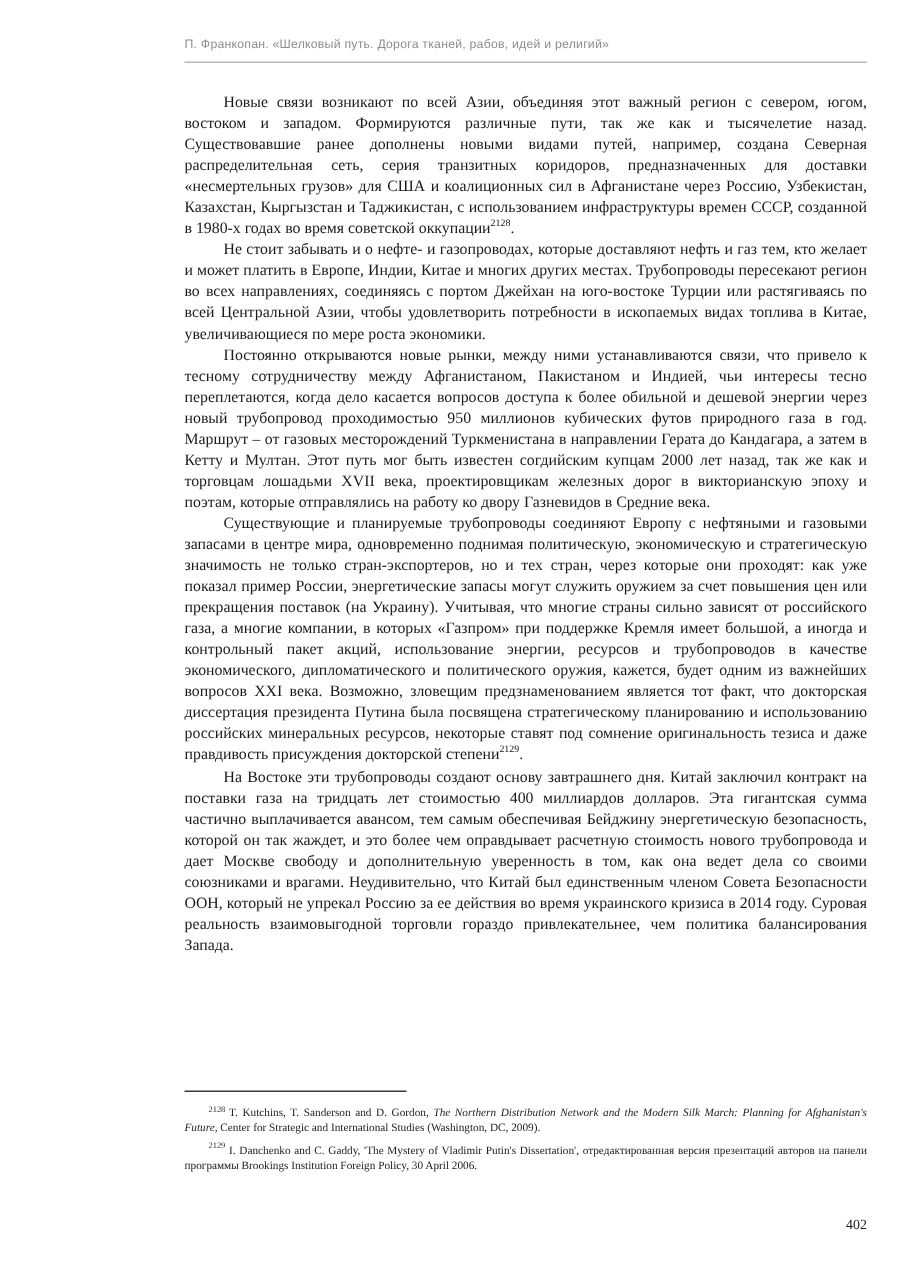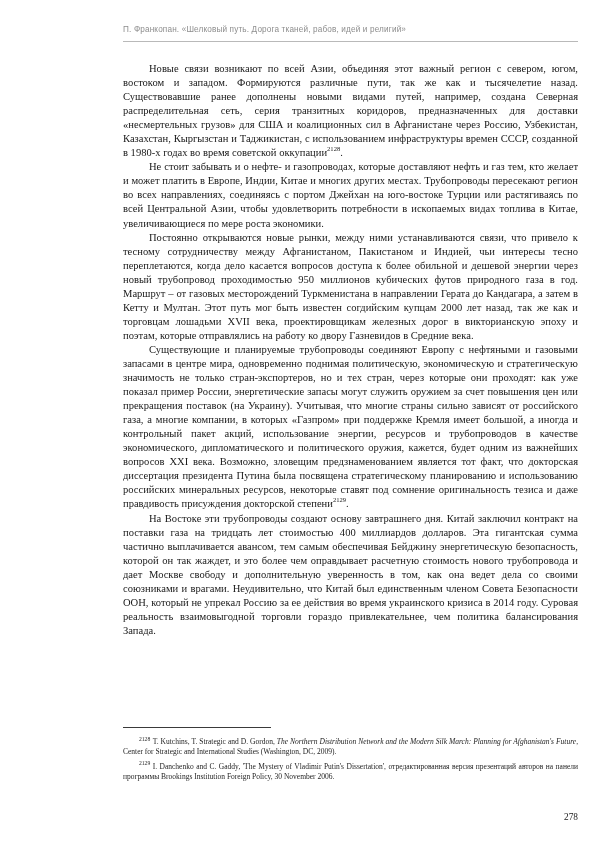--- a/index.html
+++ b/index.html
@@ -115,20 +115,20 @@
 
     <p class="para"><span>Существующие и планируемые трубопроводы соединяют Европу с нефтяными и газовыми запасами в центре мира, одновременно поднимая политическую, экономическую и стратегическую значимость не только стран-экспортеров, но и тех стран, через которые они проходят: как уже показал пример России, энергетические запасы могут служить оружием за счет повышения цен или прекращения поставок (на Украину). Учитывая, что многие страны сильно зависят от российского газа, а многие компании, в которых «Газпром» при поддержке Кремля имеет большой, а иногда и контрольный пакет акций, использование энергии, ресурсов и трубопроводов в качестве экономического, дипломатического и политического оружия, кажется, будет одним из важнейших вопросов XXI века. Возможно, зловещим предзнаменованием является тот факт, что докторская диссертация президента Путина была посвящена стратегическому планированию и использованию российских минеральных ресурсов, некоторые ставят под сомнение оригинальность тезиса и даже правдивость присуждения докторской степени</span><sup class="fnref">2129</sup><span>.</span></p>
 
     <p class="para"><span>На Востоке эти трубопроводы создают основу завтрашнего дня. Китай заключил контракт на поставки газа на тридцать лет стоимостью 400 миллиардов долларов. Эта гигантская сумма частично выплачивается авансом, тем самым обеспечивая Бейджину энергетическую безопасность, которой он так жаждет, и это более чем оправдывает расчетную стоимость нового трубопровода и дает Москве свободу и дополнительную уверенность в том, как она ведет дела со своими союзниками и врагами. Неудивительно, что Китай был единственным членом Совета Безопасности ООН, который не упрекал Россию за ее действия во время украинского кризиса в 2014 году. Суровая реальность взаимовыгодной торговли гораздо привлекательнее, чем политика балансирования Запада.</span></p>
 
   </div>
 
   <div class="footnote-area">
     <div class="footnote-rule"></div>
 
-    <p class="footnote"><sup>2128</sup><span>T. Kutchins, T. Strategic and D. Gordon, </span><span class="it">The Northern Distribution Network and the Modern Silk March: Planning for Afghanistan's Future</span><span>, Center for Strategic and International Studies (Washington, DC, 2009).</span></p>
+    <p class="footnote"><sup>2128</sup><span>T. Kutchins, T. Sanderson and D. Gordon, </span><span class="it">The Northern Distribution Network and the Modern Silk March: Planning for Afghanistan's Future</span><span>, Center for Strategic and International Studies (Washington, DC, 2009).</span></p>
 
-    <p class="footnote"><sup>2129</sup><span>I. Danchenko and C. Gaddy, 'The Mystery of Vladimir Putin's Dissertation', отредактированная версия презентаций авторов на панели программы Brookings Institution Foreign Policy, 30 November 2006.</span></p>
+    <p class="footnote"><sup>2129</sup><span>I. Danchenko and C. Gaddy, 'The Mystery of Vladimir Putin's Dissertation', отредактированная версия презентаций авторов на панели программы Brookings Institution Foreign Policy, 30 April 2006.</span></p>
   </div>
 
-  <div class="page-number">278</div>
+  <div class="page-number">402</div>
 
 </div>
 
 </body></html>

